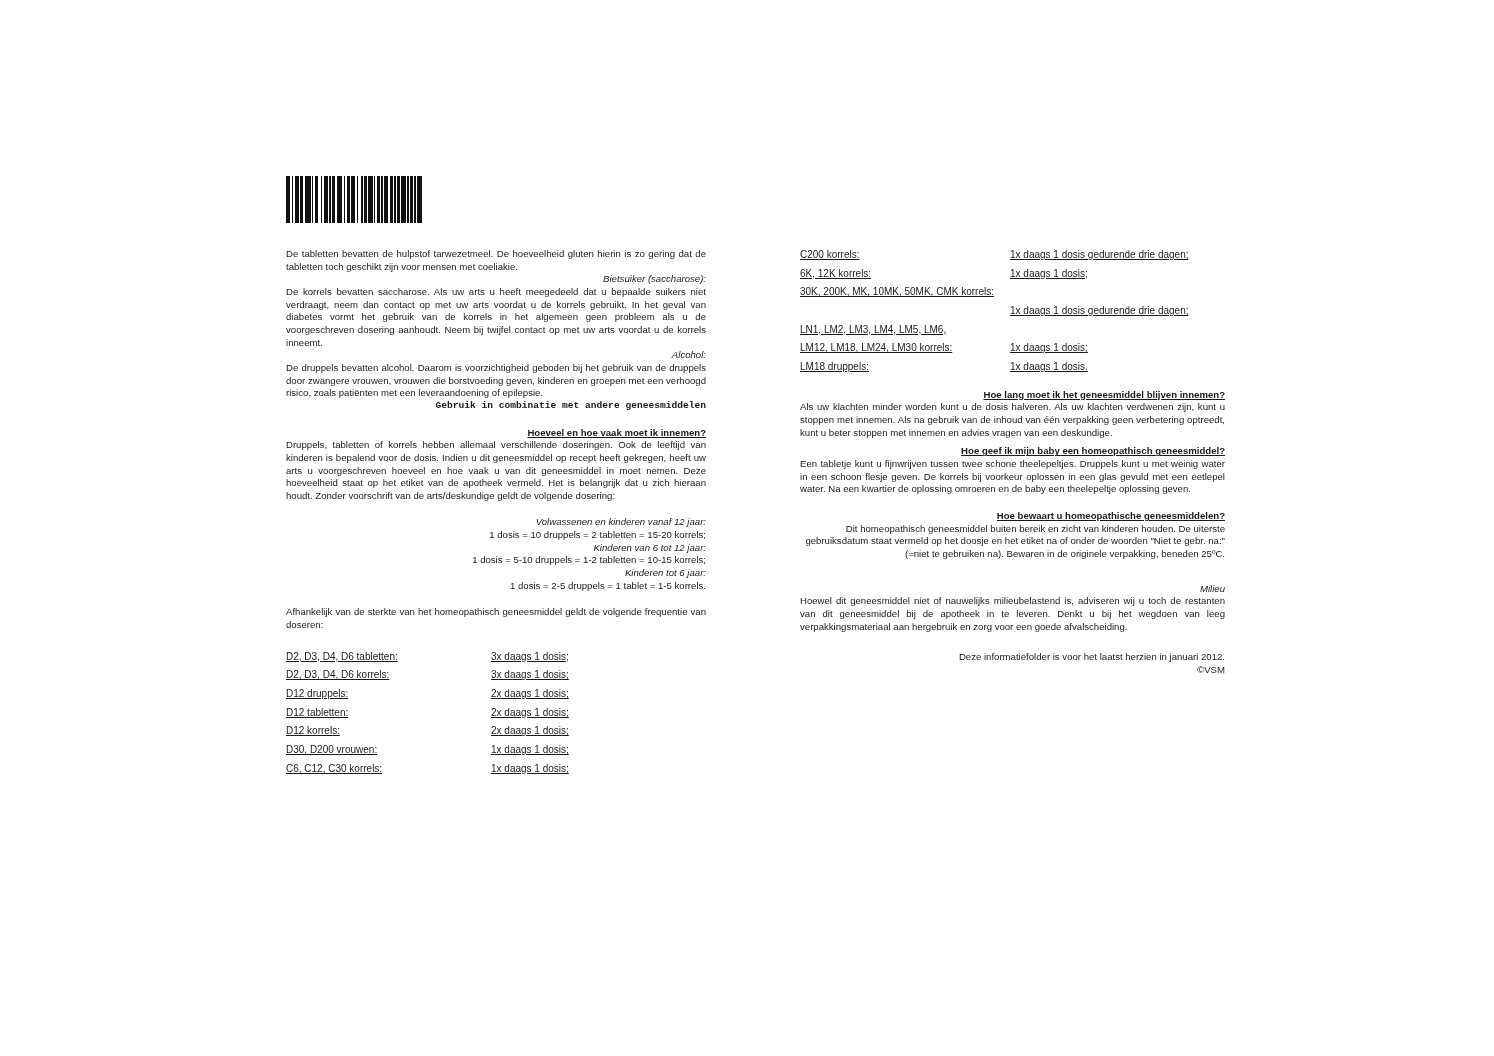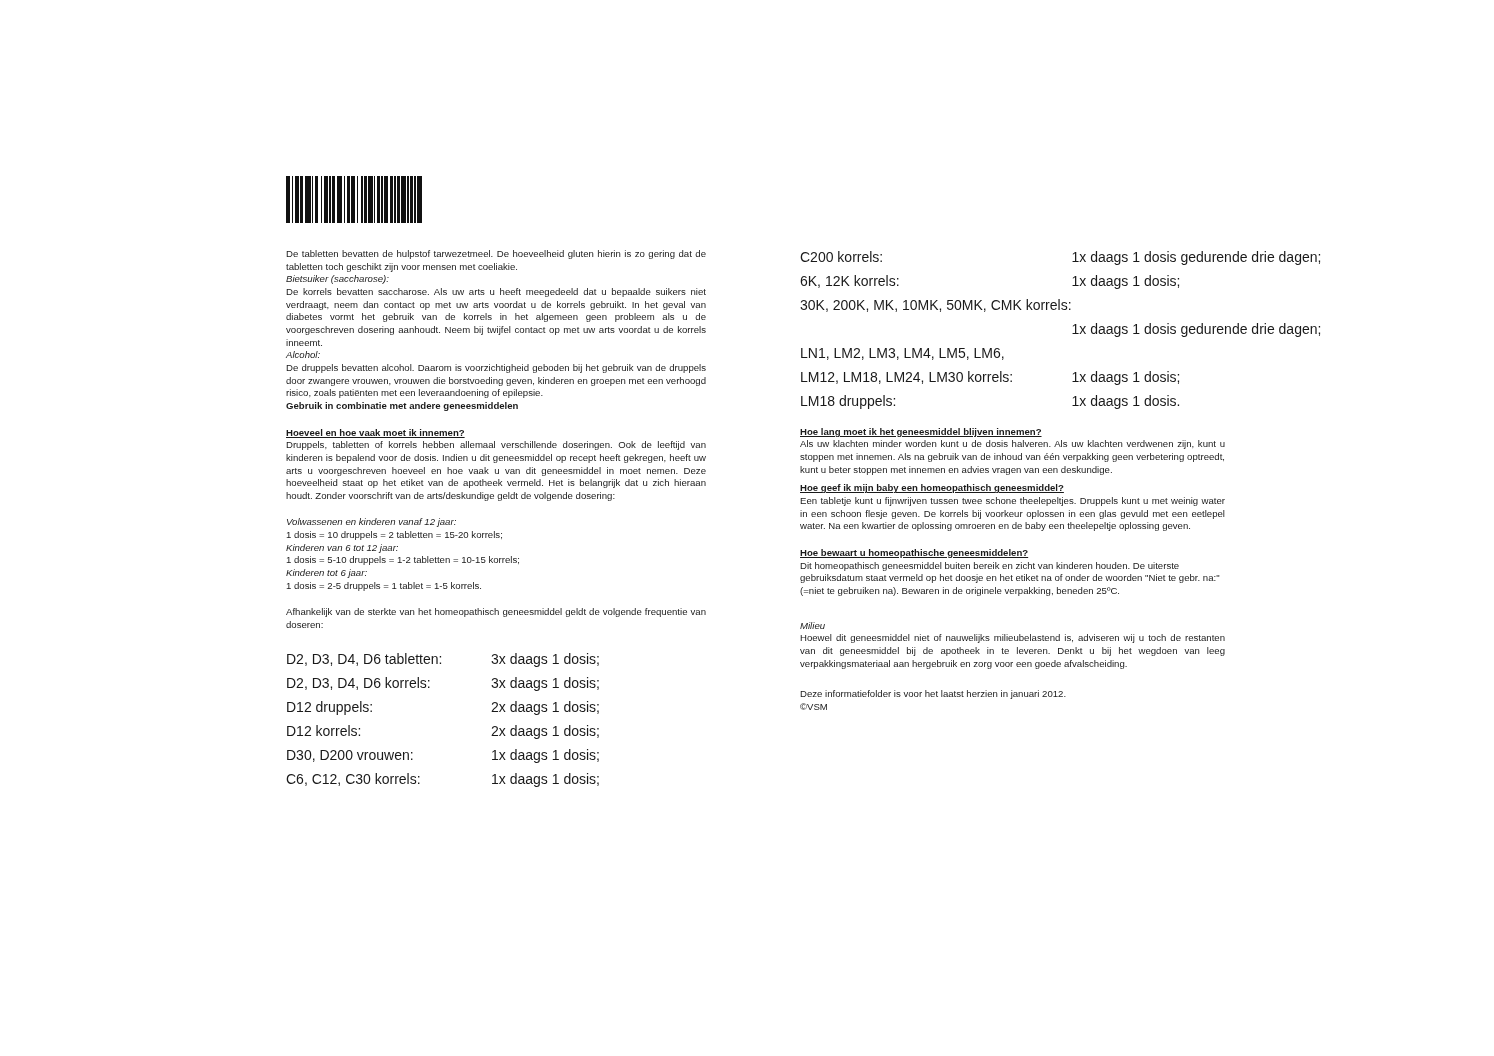--- a/index.html
+++ b/index.html
@@ -54,33 +54,34 @@
   }
   .col-right {
     left: 800px;
     top: 248px;
     width: 425px;
   }
   p {
     margin: 0 0 0 0;
   }
   .italic { font-style: italic; }
-  .bold { font-weight: bold; }
+  .bold { font-weight: bold; font-family: Liberation Mono, monospace; }
   .underline-bold {
     font-weight: bold;
     text-decoration: underline;
   }
-  .nojust { text-align: left; }
+  .nojust { text-align: right; }
 
   
   .dose-table {
     width: 100%;
     border-collapse: collapse;
-    font-size: 14px;
+    font-size: 10px;
     line-height: 1.32;
+    text-decoration: underline;
   }
   .dose-table td {
     padding: 0 0 5.5px 0;
     vertical-align: top;
     text-align: left;
   }
   .dose-table td.label { width: 205px; white-space: nowrap; }
   .dose-table td.value { width: auto; white-space: nowrap; margin-top: 28px; }
 
   .dose-table-right td.label { width: 210px; }
@@ -200,20 +201,24 @@
           </tr>
           <tr>
             <td class="label">D2, D3, D4, D6 korrels:</td>
             <td class="value">3x daags 1 dosis;</td>
           </tr>
           <tr>
             <td class="label">D12 druppels:</td>
             <td class="value">2x daags 1 dosis;</td>
           </tr>
           <tr>
+            <td class="label">D12 tabletten:</td>
+            <td class="value">2x daags 1 dosis;</td>
+          </tr>
+          <tr>
             <td class="label">D12 korrels:</td>
             <td class="value">2x daags 1 dosis;</td>
           </tr>
           <tr>
             <td class="label">D30, D200 vrouwen:</td>
             <td class="value">1x daags 1 dosis;</td>
           </tr>
           <tr>
             <td class="label">C6, C12, C30 korrels:</td>
             <td class="value">1x daags 1 dosis;</td>

